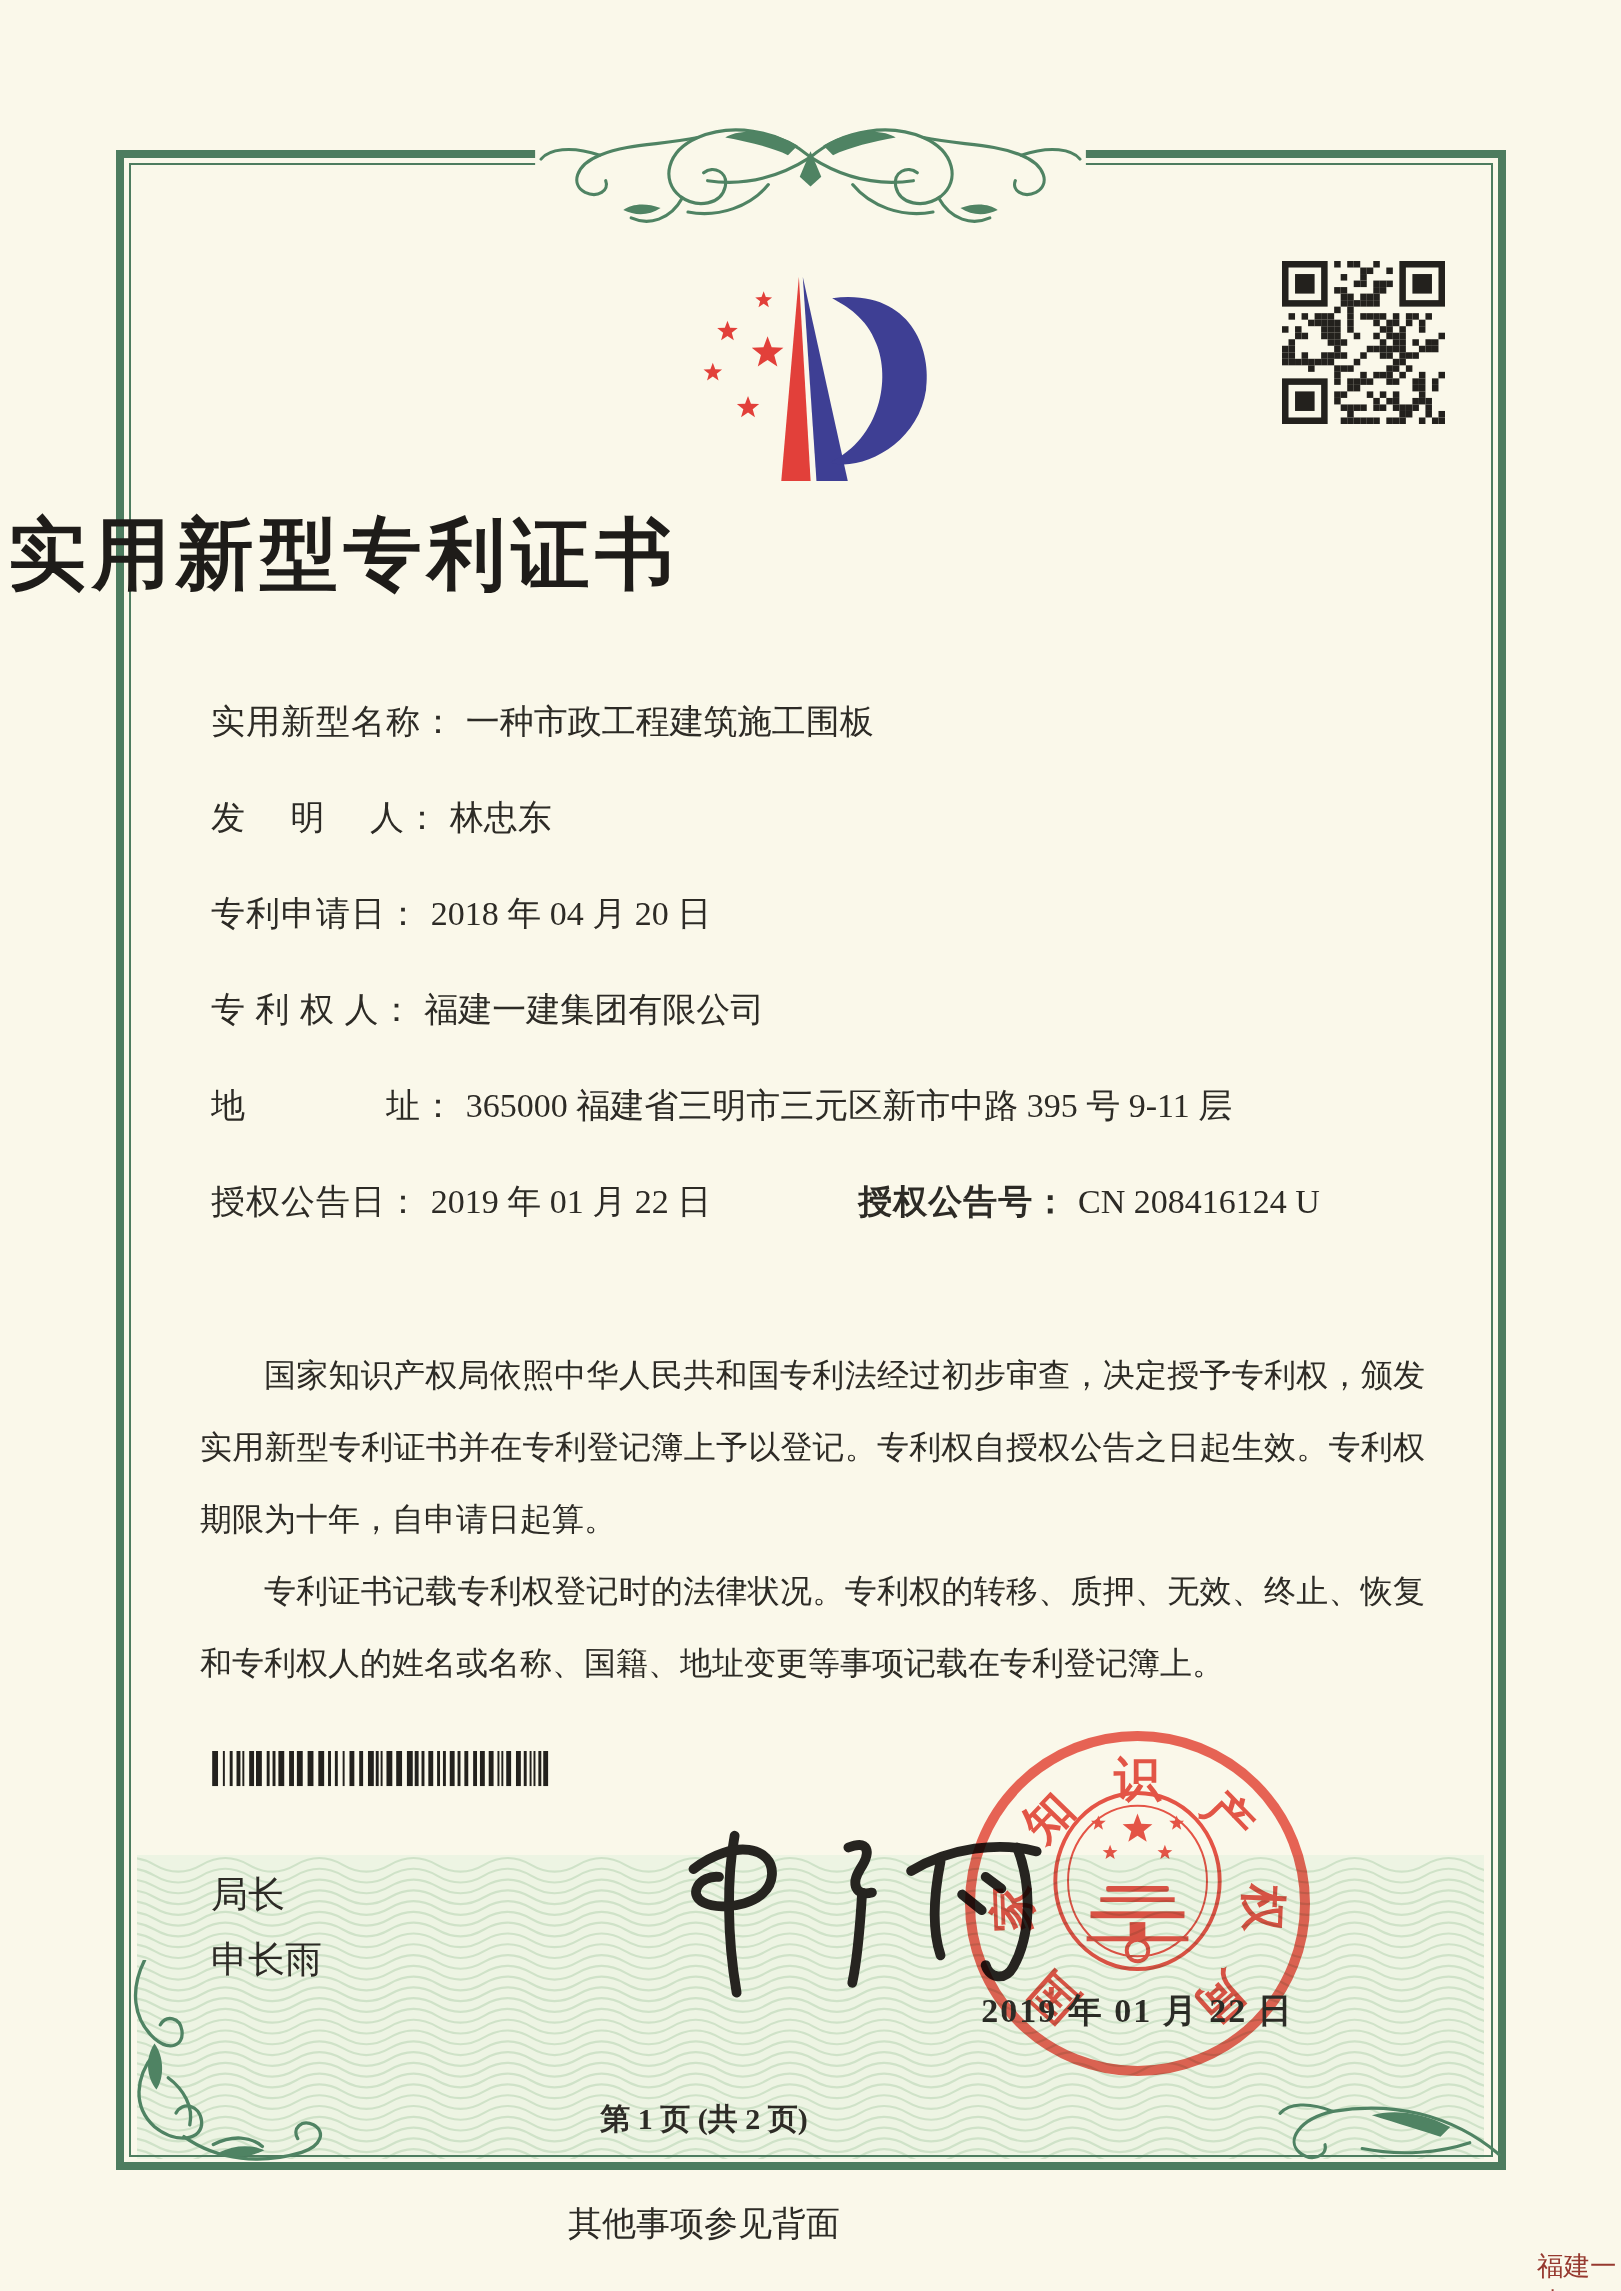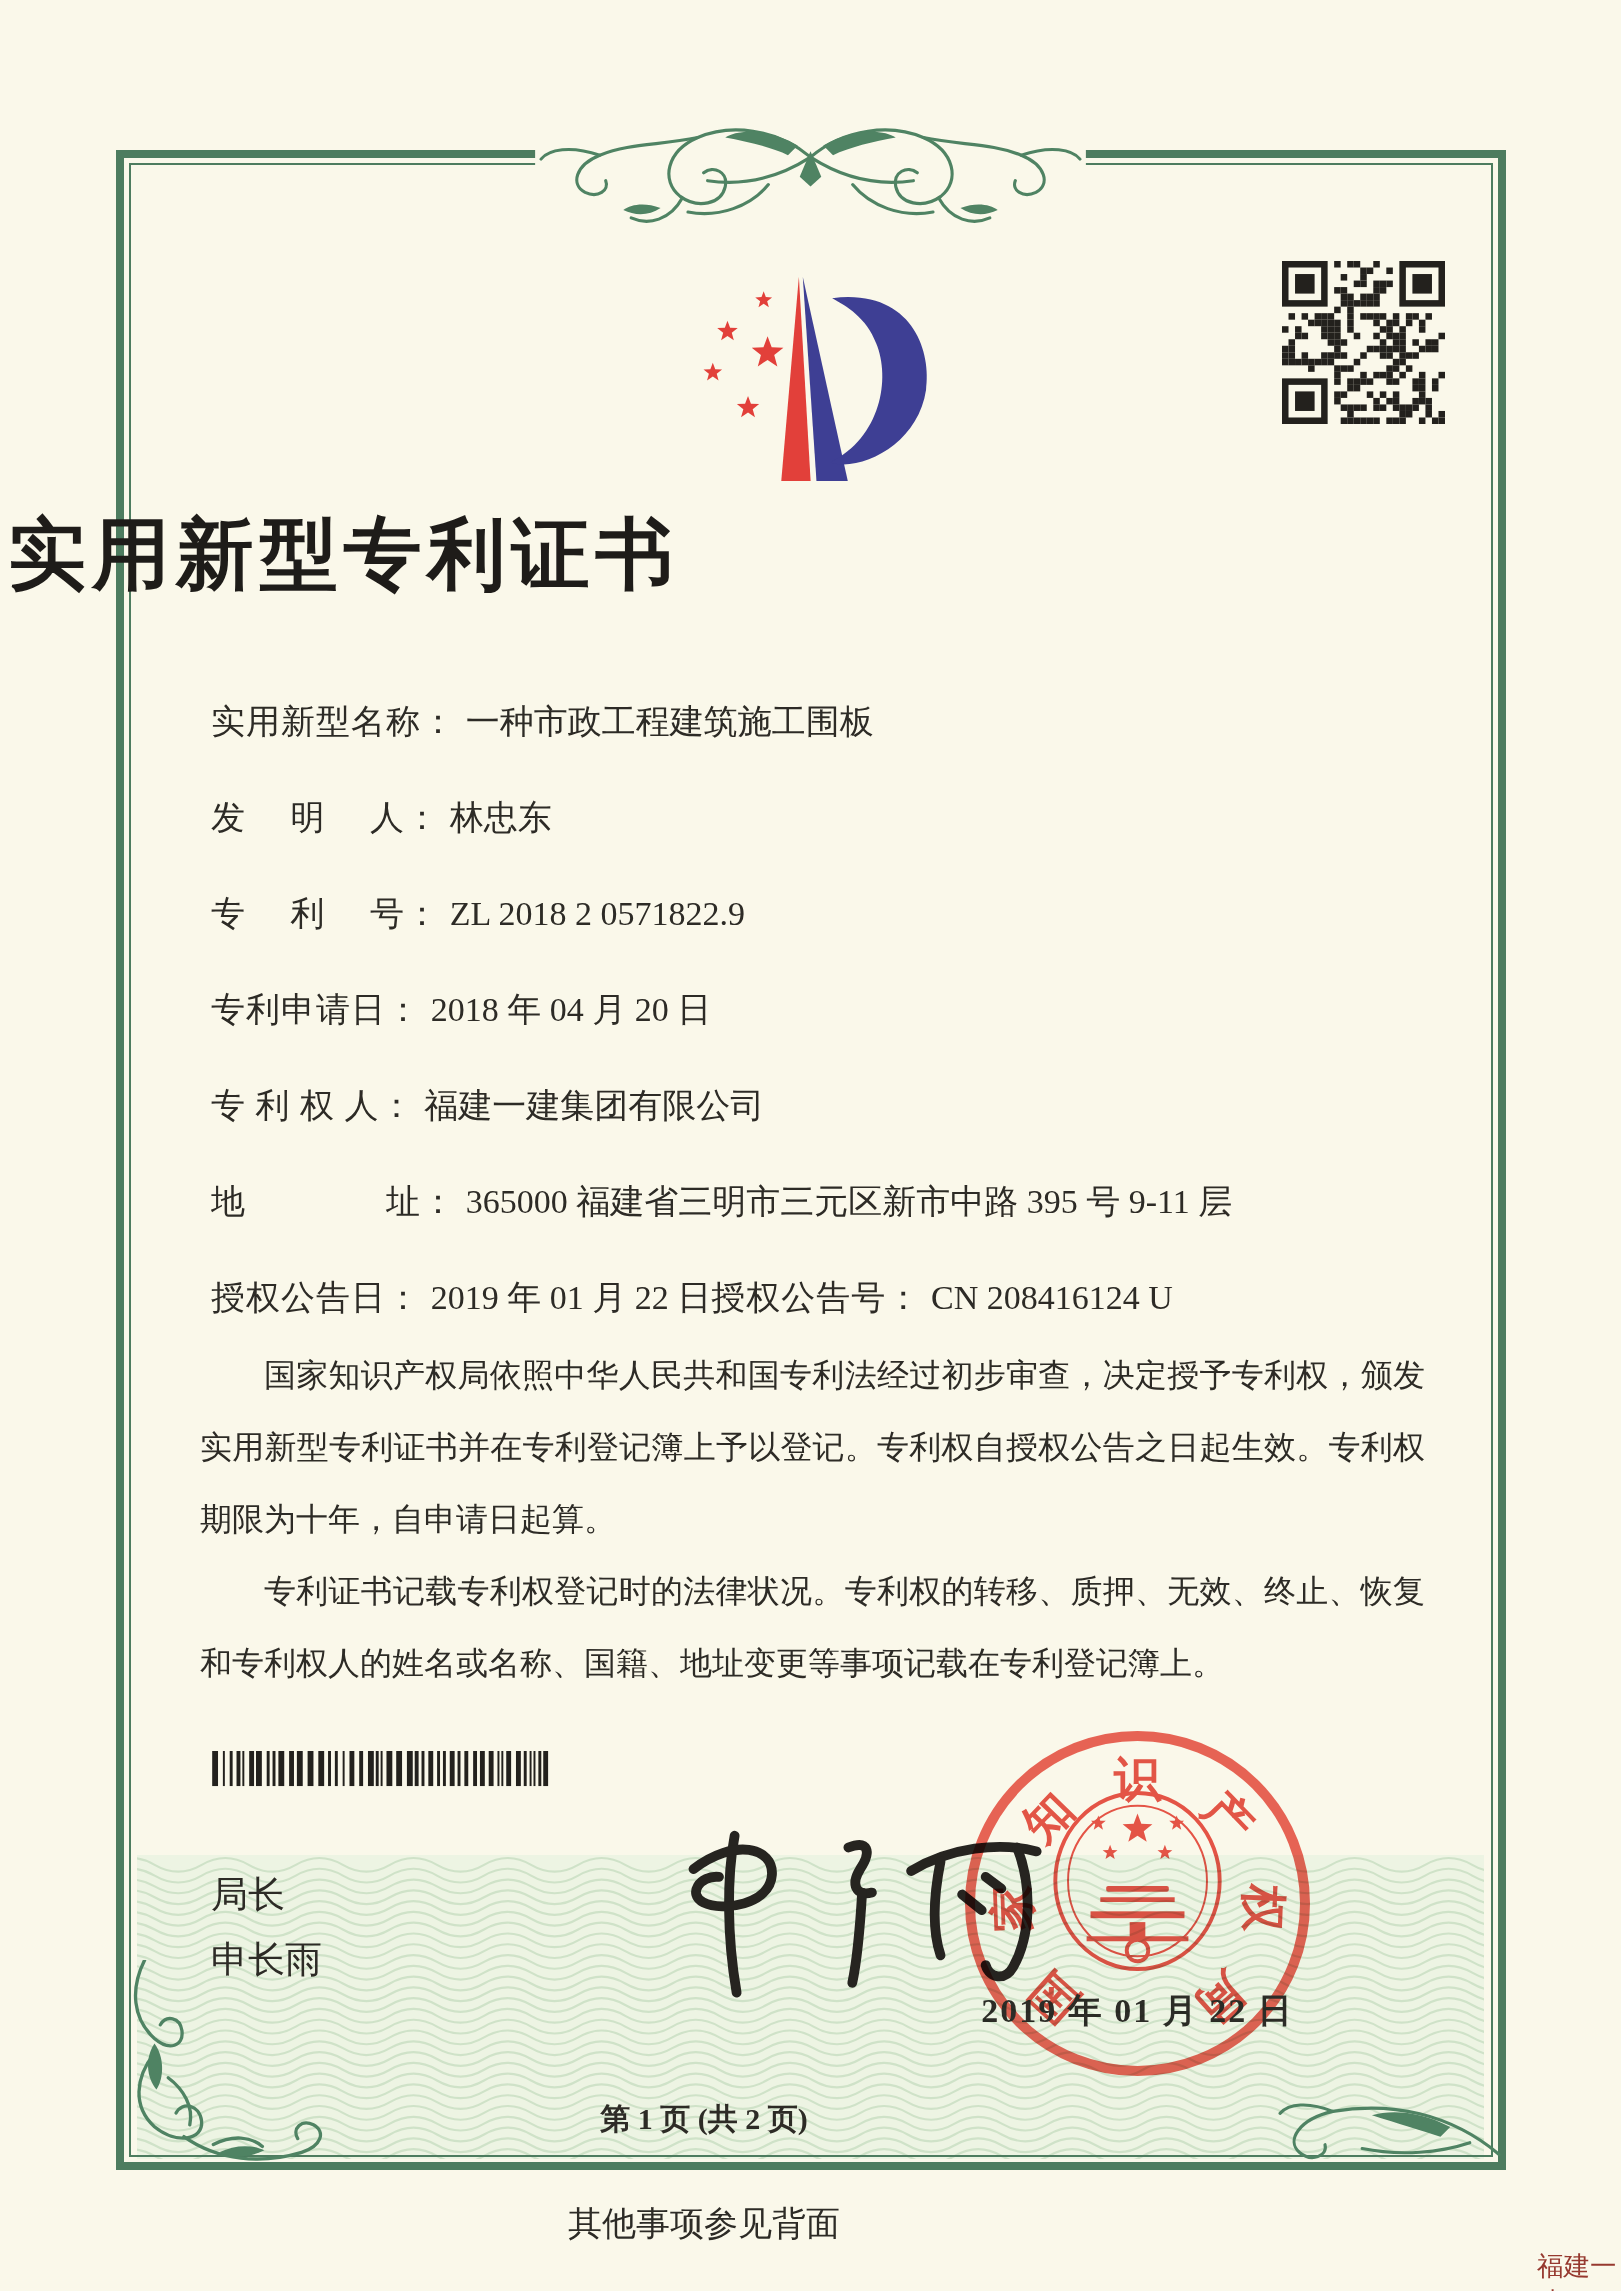--- a/index.html
+++ b/index.html
@@ -14,21 +14,21 @@
   
   .orn{position:absolute;z-index:3;}
   
   .cert-no{position:absolute;left:208px;top:243px;font-size:34px;letter-spacing:2.9px;z-index:4;}
   .title{position:absolute;left:0;top:495px;width:1621px;text-align:left;font-size:78px;
          font-weight:bold;letter-spacing:5.9px;color:#1e1c19;z-index:4;margin:8px;}
   .fields{position:absolute;left:211px;top:674px;width:1225px;z-index:4;}
   .field-row{height:96px;display:flex;align-items:center;font-size:34px;}
   .flabel{letter-spacing:1px;white-space:pre;}
   .fvalue{margin-left:9.8px;white-space:pre;}
-  .flabel.second{}
+  .flabel.second{margin-left:147px;font-weight:bold;}
   .paras{position:absolute;left:200px;top:1339px;width:1225px;z-index:4;
          font-size:32px;line-height:72px;text-align:justify;}
   .paras p{margin:0;text-indent:2em;font-family:Liberation Serif, serif;}
   .barcode{position:absolute;left:211px;top:1751px;z-index:4;}
   .director{position:absolute;left:211px;top:1862px;z-index:4;
             font-family:"Liberation Sans","DejaVu Sans",sans-serif;font-size:37px;line-height:65px;}
   .signature{position:absolute;left:617px;top:1818px;z-index:5;}
   
   .seal{position:absolute;left:965px;top:1731px;width:345px;height:345px;z-index:6;
         mix-blend-mode:multiply;opacity:.93;}
@@ -356,24 +356,20 @@
   <div class="fields">
     <div class="field-row">
       <span class="flabel">实用新型名称：</span>
       <span class="fvalue">一种市政工程建筑施工围板</span>
     </div>
     <div class="field-row">
       <span class="flabel">发　 明　 人：</span>
       <span class="fvalue">林忠东</span>
     </div>
     <div class="field-row">
-      <span class="flabel">专　 利　 号：</span>
-      <span class="fvalue">ZL 2018 2 0571822.9</span>
-    </div>
-    <div class="field-row">
       <span class="flabel">专利申请日：</span>
       <span class="fvalue">2018 年 04 月 20 日</span>
     </div>
     <div class="field-row">
       <span class="flabel">专 利 权 人：</span>
       <span class="fvalue">福建一建集团有限公司</span>
     </div>
     <div class="field-row">
       <span class="flabel">地　　　　址：</span>
       <span class="fvalue">365000 福建省三明市三元区新市中路 395 号 9-11 层</span>

